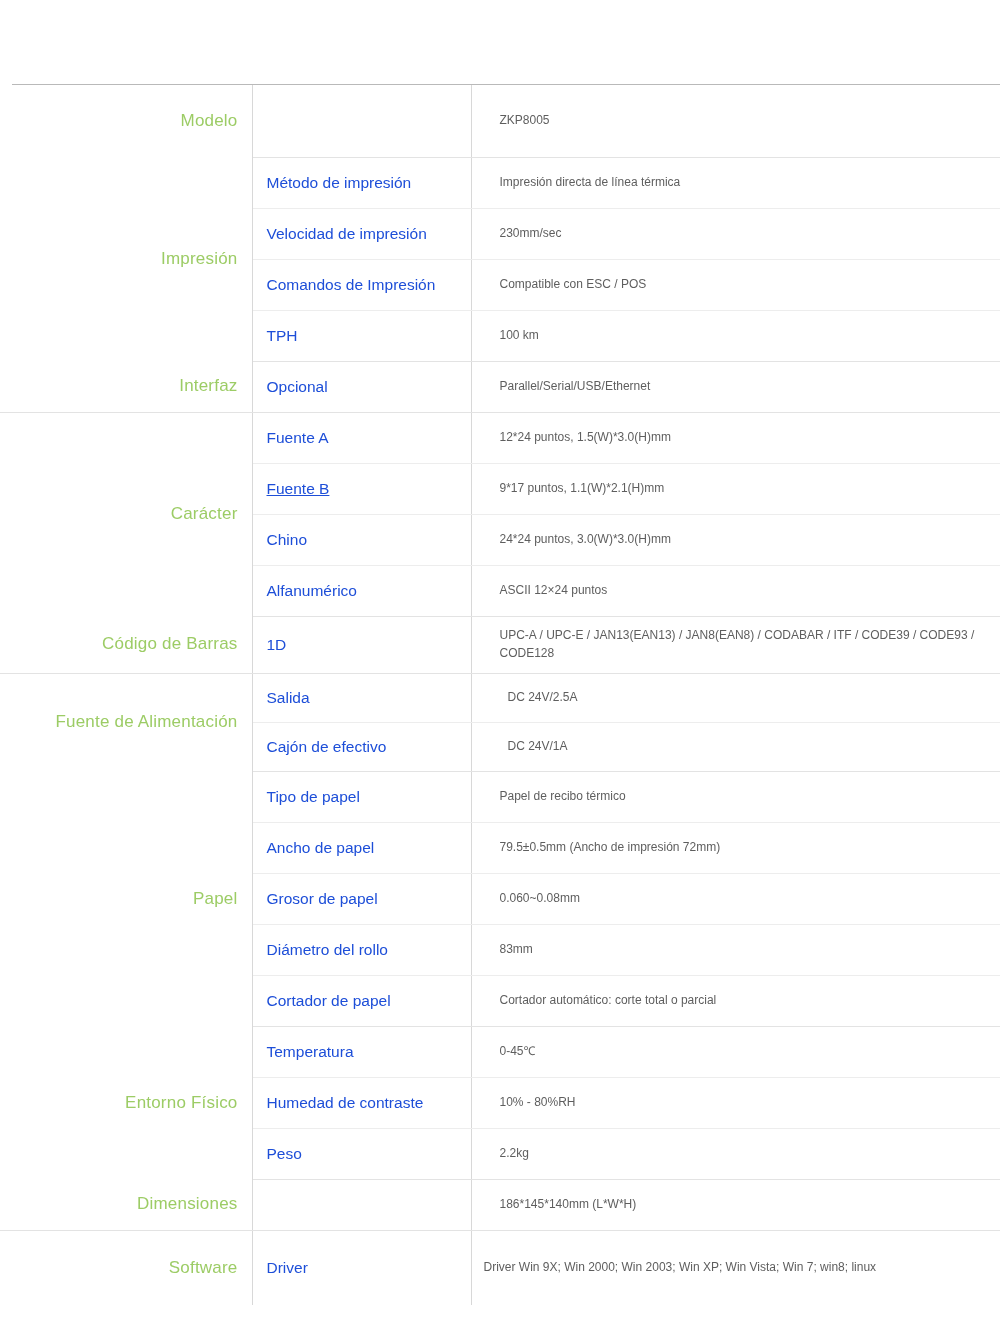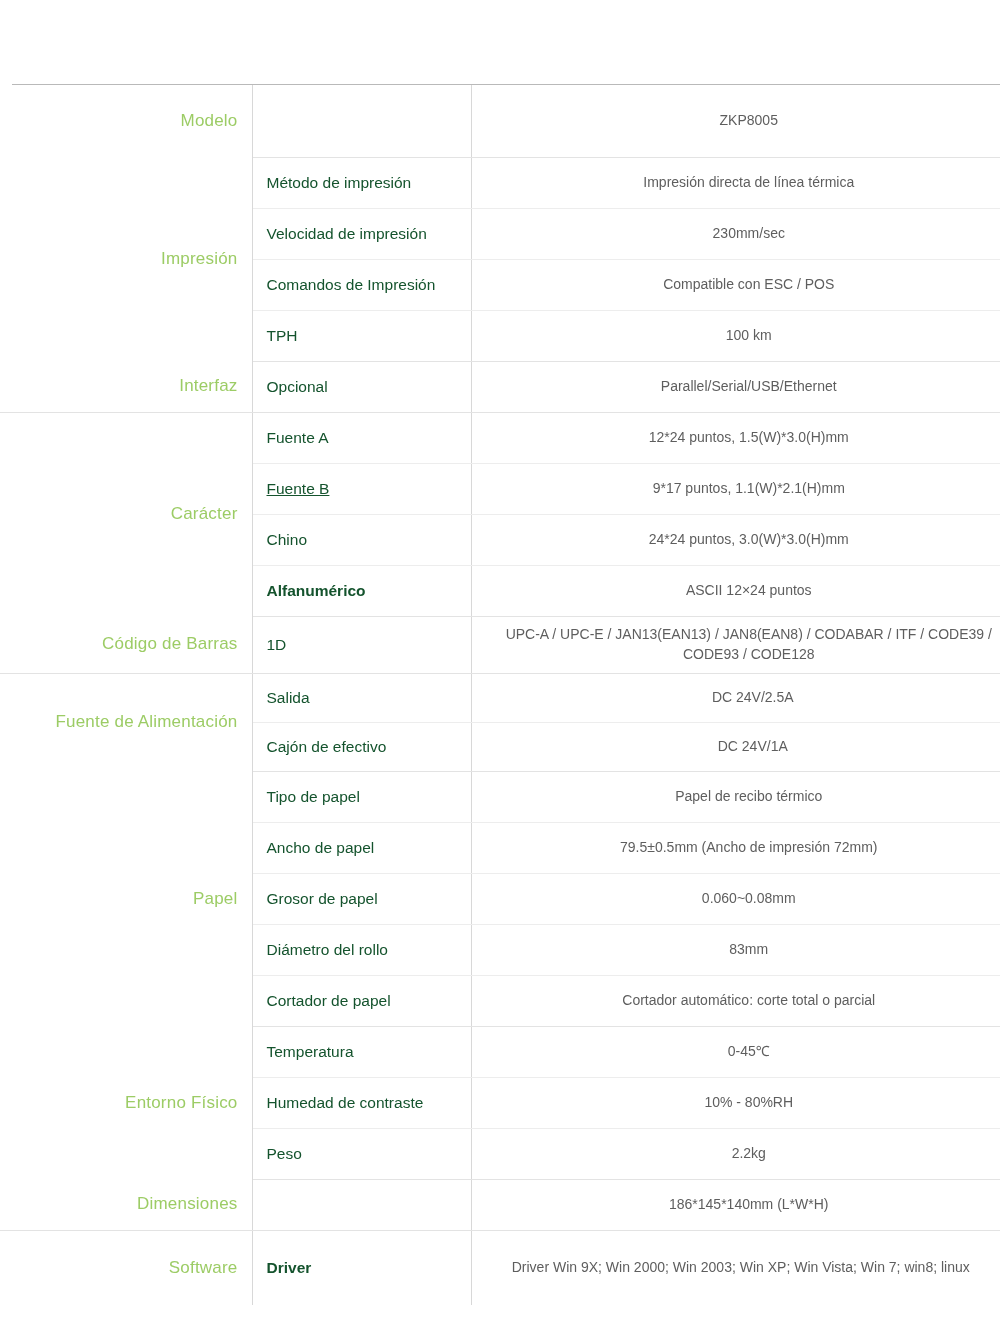--- a/index.html
+++ b/index.html
@@ -60,36 +60,35 @@
     letter-spacing: 0.2px;
     border-right: 1px solid #d8d8d8;
     white-space: nowrap;
   }
 
   
   td.item {
     padding-left: 14px;
     padding-right: 10px;
     font-size: 15.5px;
-    color: #14532d;
+    color: #1d4ed8;
     border-right: 1px solid #d8d8d8;
     border-bottom: 1px solid #ededed;
   }
   td.item.last-in-group { border-bottom: 1px solid #e3e3e3; }
   td.item.blank { border-bottom: 1px solid #e3e3e3; }
 
   
   td.value {
     padding-left: 28px;
     padding-right: 2px;
-    font-size: 14px;
+    font-size: 12px;
     color: #5e5e5e;
     border-bottom: 1px solid #ededed;
     line-height: 1.42;
-    text-align: center;
   }
   td.value.last-in-group { border-bottom: 1px solid #e3e3e3; }
   td.value.indent { padding-left: 36px; }
   td.value.outdent { padding-left: 12px; }
   td.value.nb { border-bottom: 0; }
   td.item.nb { border-bottom: 0; }
 
   
   tr.group-end > td { border-bottom: 1px solid #e3e3e3; }
 </style>
@@ -145,21 +144,21 @@
       </tr>
       <tr>
         <td class="item" style="height:50px;text-decoration:underline;">Fuente B</td>
         <td class="value">9*17 puntos, 1.1(W)*2.1(H)mm</td>
       </tr>
       <tr>
         <td class="item" style="height:50px;">Chino</td>
         <td class="value">24*24 puntos, 3.0(W)*3.0(H)mm</td>
       </tr>
       <tr class="group-end">
-        <td class="item" style="height:50px;font-weight:bold;">Alfanumérico</td>
+        <td class="item" style="height:50px;">Alfanumérico</td>
         <td class="value">ASCII 12×24 puntos</td>
       </tr>
 
       <tr class="group-end">
         <td class="group" rowspan="1">Código de Barras</td>
         <td class="item" style="height:56px;">1D</td>
         <td class="value">UPC-A / UPC-E / JAN13(EAN13) / JAN8(EAN8) / CODABAR / ITF / CODE39 / CODE93 / CODE128</td>
       </tr>
 
       <tr>
@@ -209,20 +208,20 @@
       </tr>
 
       <tr class="group-end">
         <td class="group" rowspan="1">Dimensiones</td>
         <td class="item blank" style="height:50px;"></td>
         <td class="value">186*145*140mm (L*W*H)</td>
       </tr>
 
       <tr>
         <td class="group" rowspan="1">Software</td>
-        <td class="item nb" style="height:74px;font-weight:bold;">Driver</td>
+        <td class="item nb" style="height:74px;">Driver</td>
         <td class="value nb outdent">Driver Win 9X; Win 2000; Win 2003; Win XP; Win Vista; Win 7; win8; linux</td>
       </tr>
 
     </tbody>
   </table>
 
 </div>
 
 </body></html>

